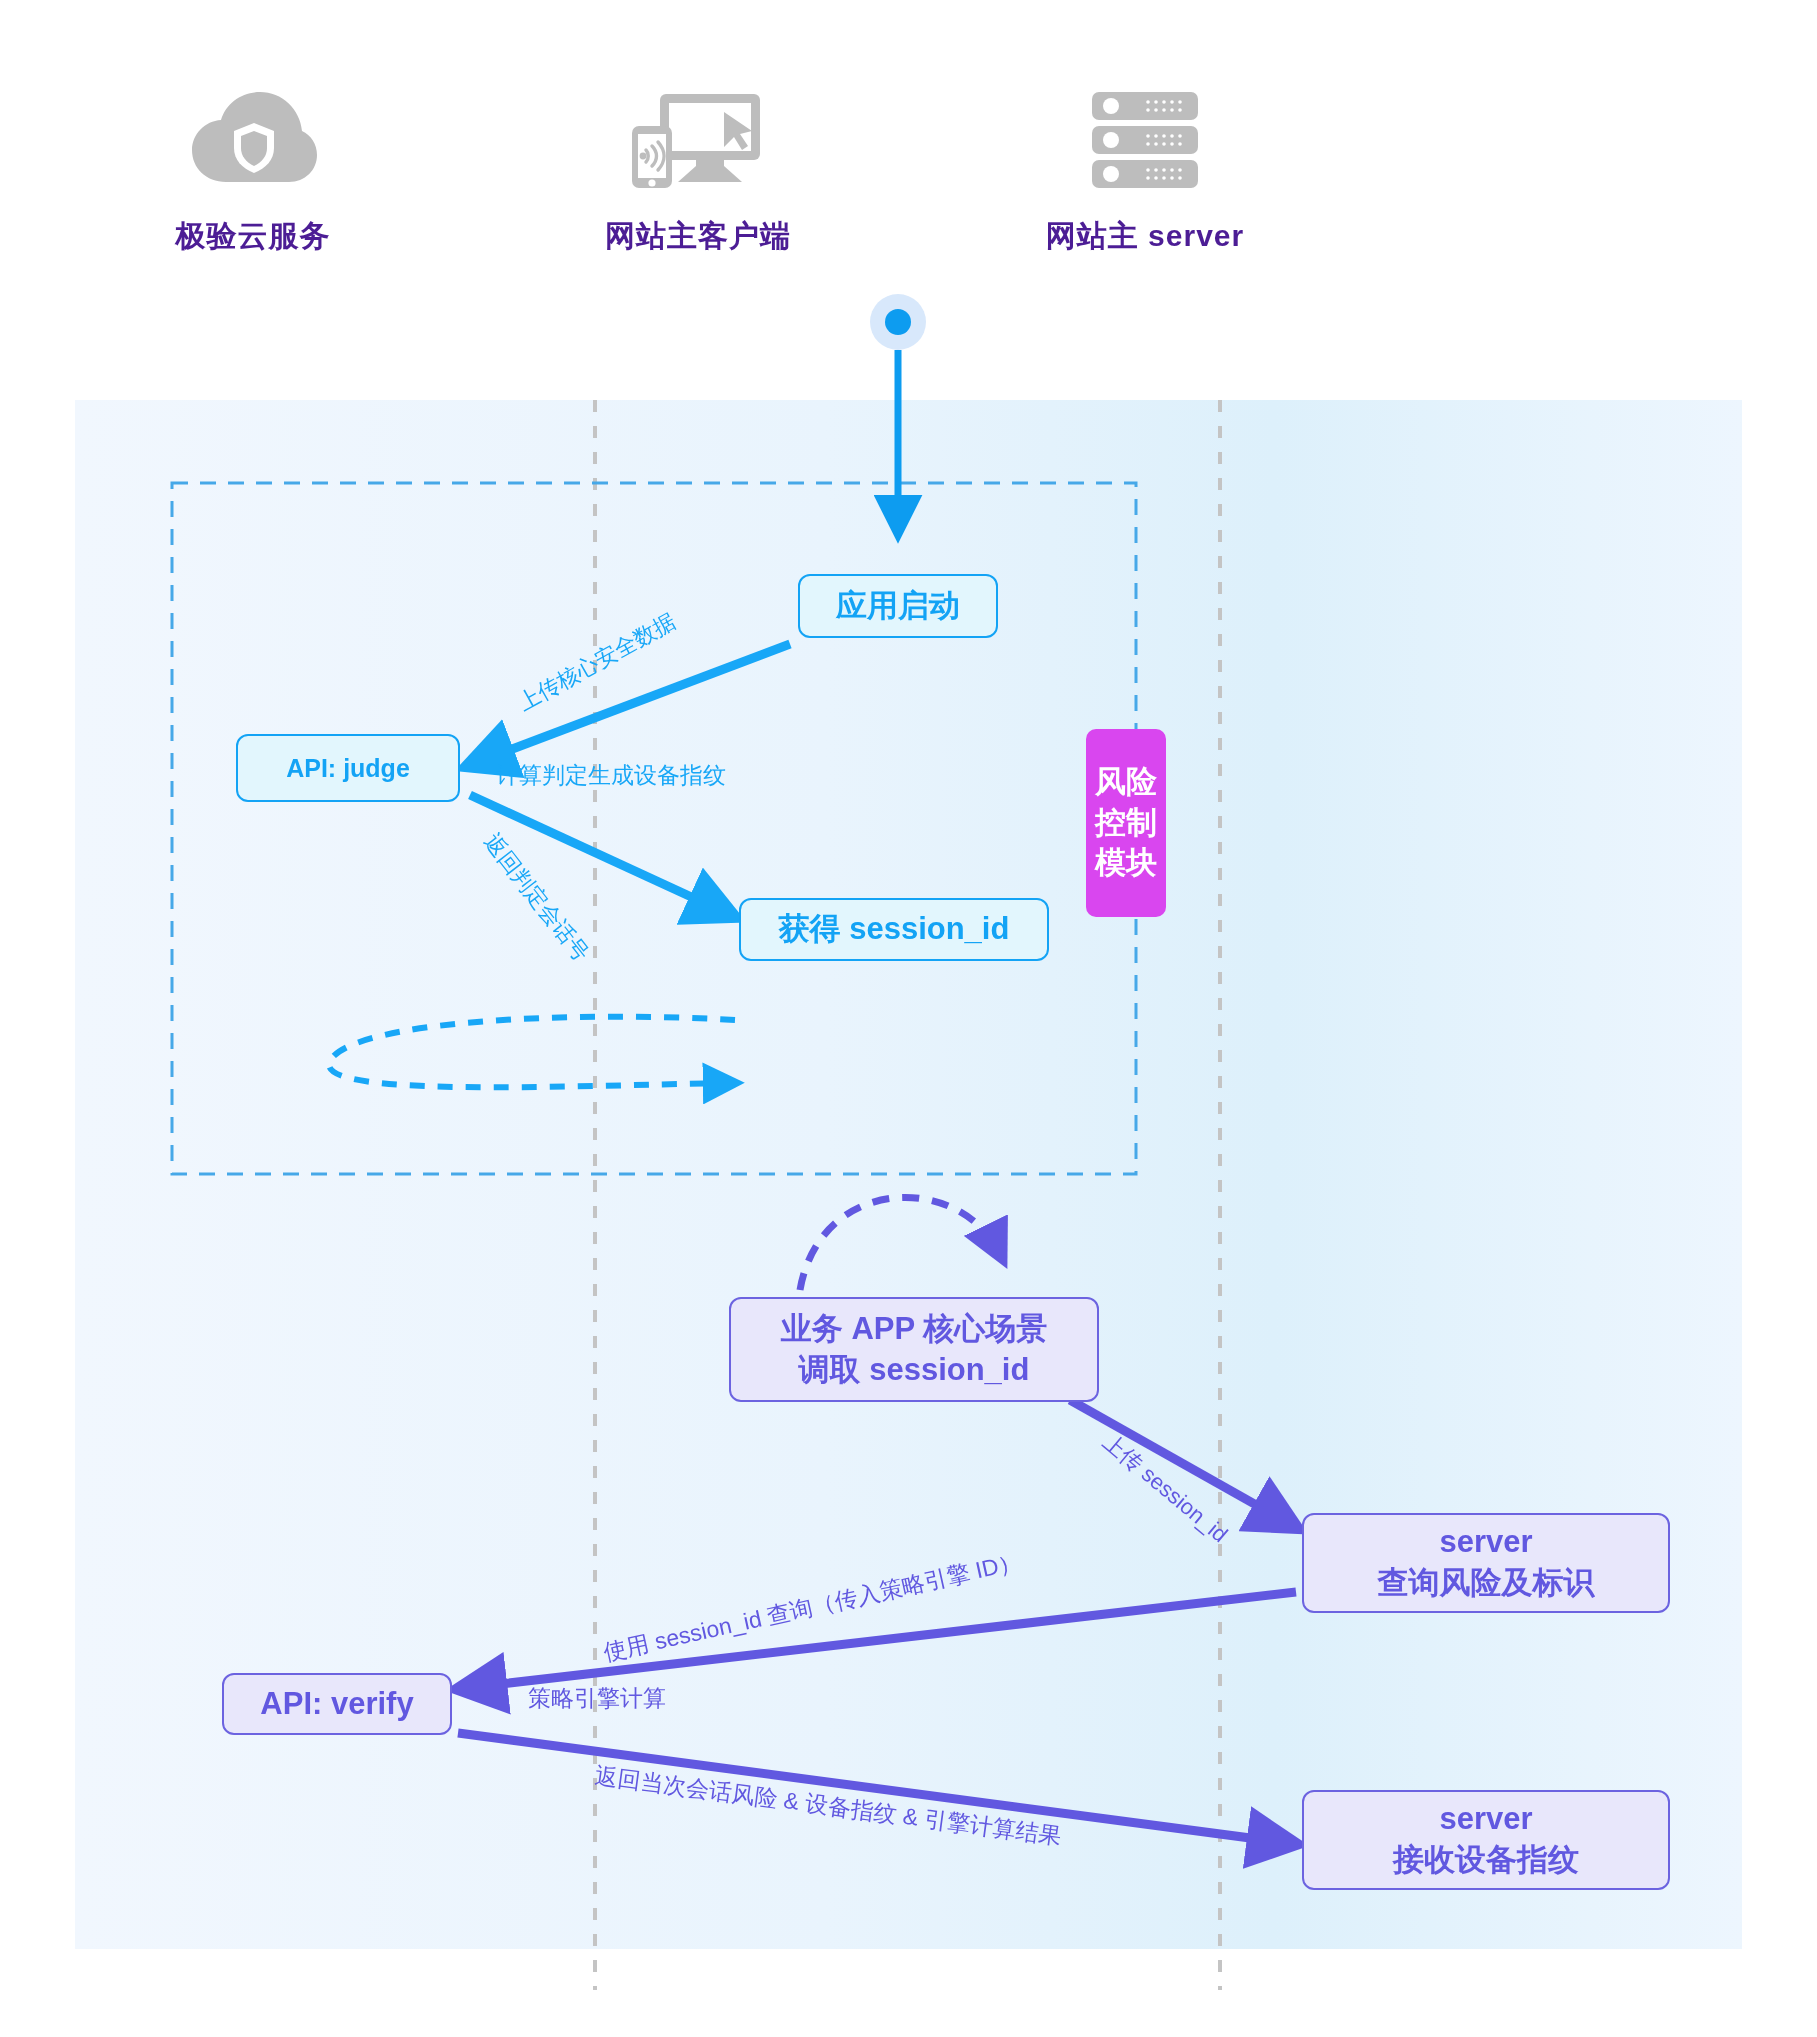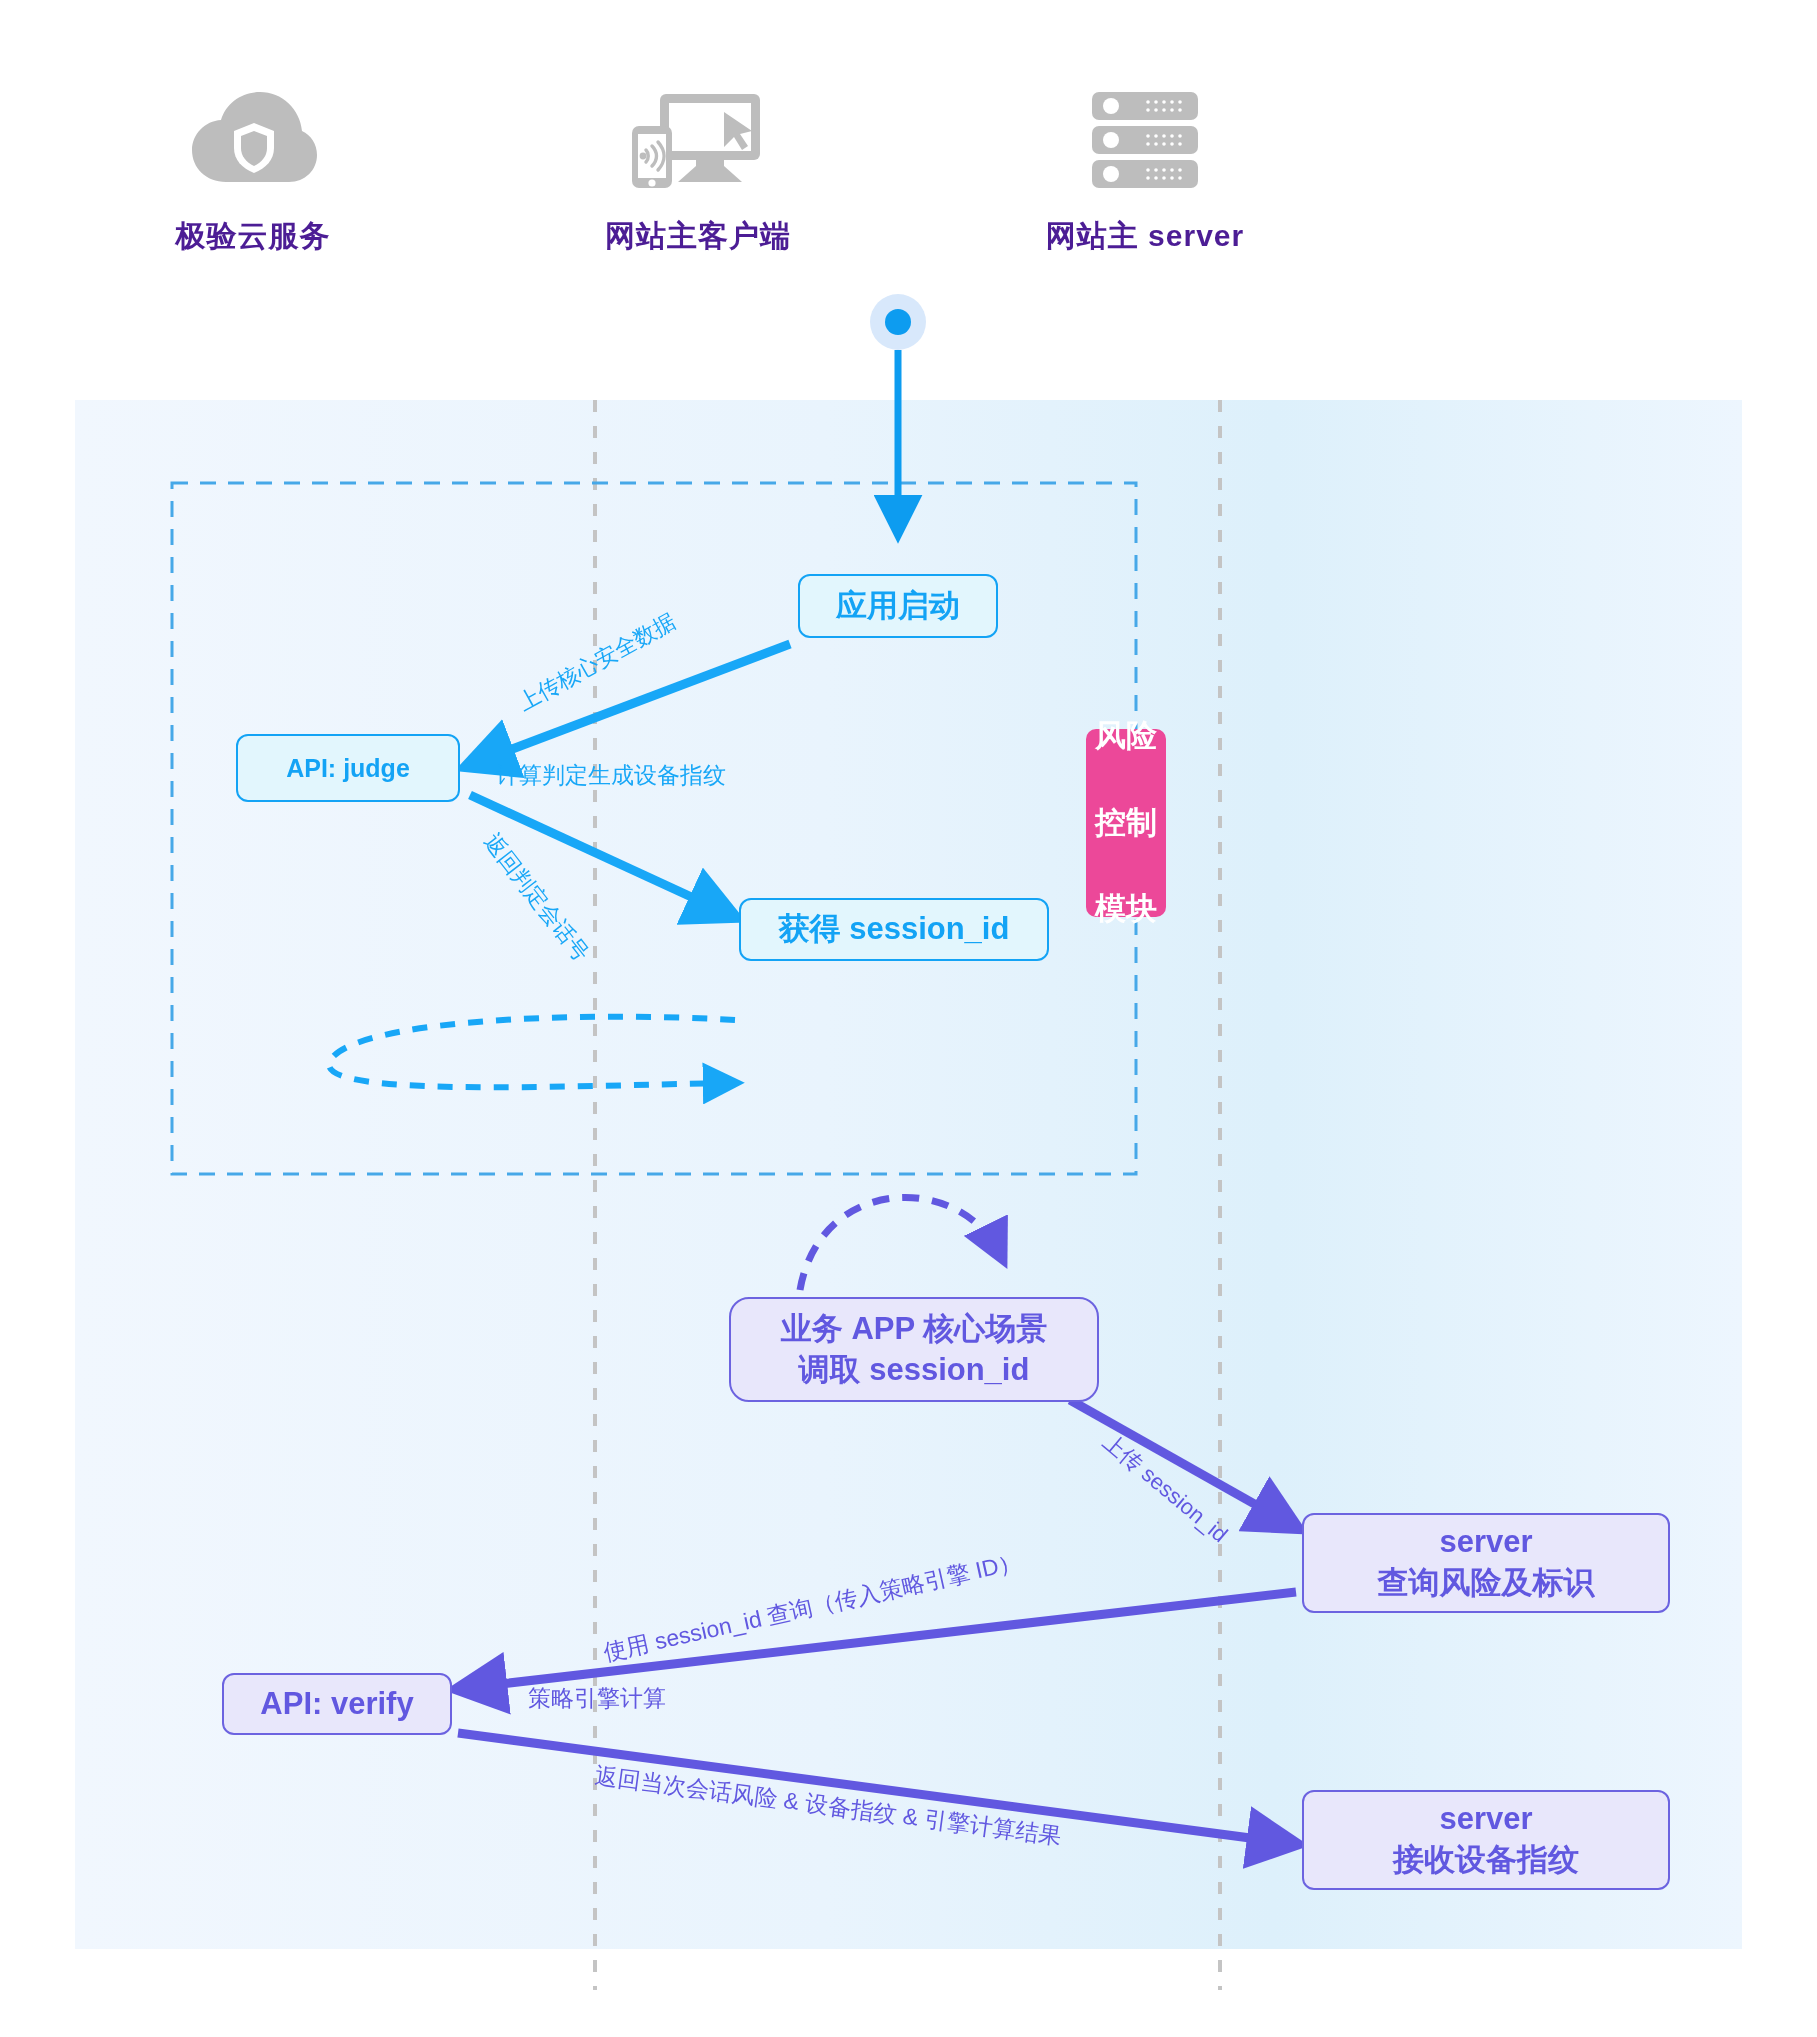--- a/index.html
+++ b/index.html
@@ -10,21 +10,21 @@
 
   .lane-head{position:absolute;text-align:center;}
   .lane-icon{width:100%;height:130px;display:flex;align-items:flex-end;justify-content:center;}
   .lane-label{margin-top:26px;font-size:30px;font-weight:bold;color:#4c1d95;letter-spacing:1px;white-space:nowrap;}
 
   .node{position:absolute;box-sizing:border-box;display:flex;flex-direction:column;
         align-items:center;justify-content:center;border-radius:12px;
         font-weight:bold;line-height:1.32;text-align:center;}
   .node.blue{background:#e2f6fd;border:2.5px solid #13a3f5;color:#13a3f5;}
   .node.purple{background:#e8e7fb;border:2.5px solid #6c63e0;color:#6158e0;}
-  .node.solidblue{background:#ec4899;border:none;color:#ffffff;border-radius:10px;gap:46px;}
+  .node.solidblue{background:#d946ef;border:none;color:#ffffff;border-radius:10px;}
 
   .edge-label{position:absolute;white-space:nowrap;font-weight:normal;
               transform-origin:0 50%;}
   .lb-blue{color:#18a7f7;}
   .lb-purple{color:#6158e0;}
 </style>
 </head>
 <body>
 
 <div id="stage">
@@ -169,21 +169,21 @@
     <span>获得 session_id</span>
   </div>
 
 
   <div class="node solidblue" style="left:1086px;top:729px;width:80px;height:188px;font-size:31px;">
     <span>风险</span>
     <span>控制</span>
     <span>模块</span>
   </div>
 
-  <div class="node purple" style="left:729px;top:1297px;width:370px;height:105px;font-size:31px;border-radius:20px;">
+  <div class="node purple" style="left:729px;top:1297px;width:370px;height:105px;font-size:31px;">
     <span>业务 APP 核心场景</span>
     <span>调取 session_id</span>
   </div>
 
   <div class="node purple" style="left:1302px;top:1513px;width:368px;height:100px;font-size:31px;">
     <span>server</span>
     <span>查询风险及标识</span>
   </div>
 
   <div class="node purple" style="left:222px;top:1673px;width:230px;height:62px;font-size:31px;">

